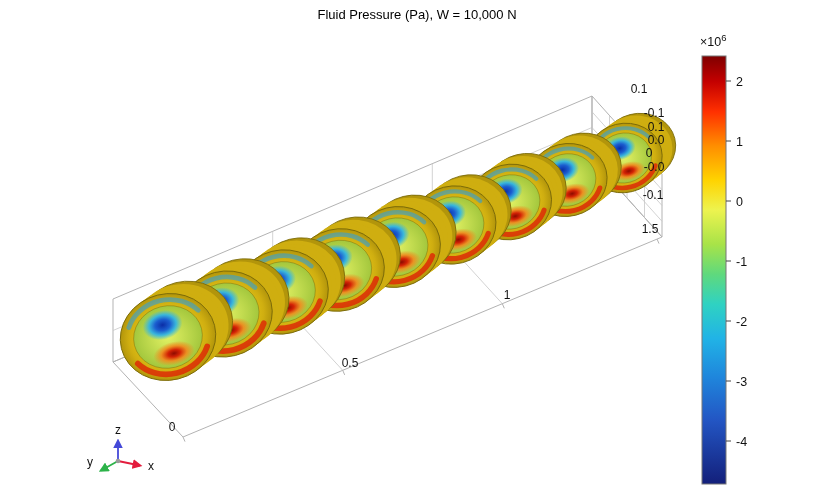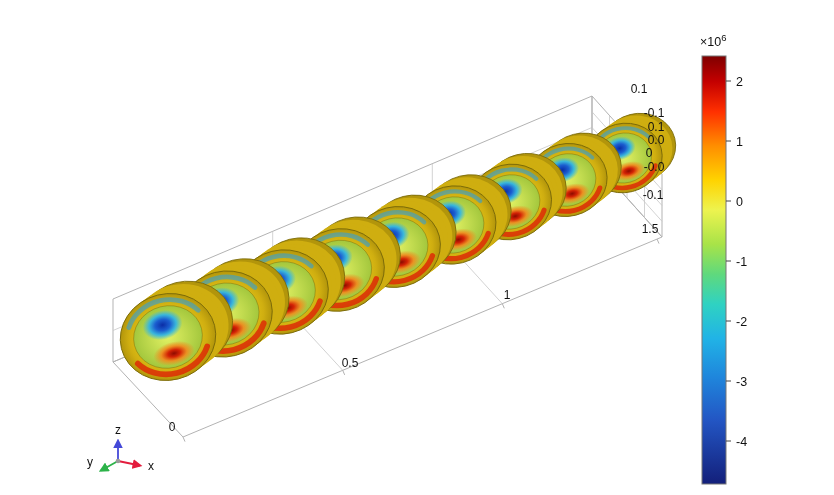--- a/index.html
+++ b/index.html
@@ -10,20 +10,21 @@
   .scene-label{font-size:12px;}
   .cb-label{font-size:12.5px;}
   .triad-label{font-size:12px;}
   .wire{stroke:#b3b3b3;fill:none;stroke-width:1;}
   .wire-light{stroke:#c6c6c6;fill:none;stroke-width:0.8;}
 </style>
 </head>
 <body>
 
 <div id="app">
+  <div id="plot-title">Fluid Pressure (Pa), W = 10,000 N</div>
 
   <svg width="834" height="495" viewBox="0 0 834 495">
     <defs>
       <linearGradient id="cbGrad" x1="0" y1="0" x2="0" y2="1">
         <stop offset="0%" stop-color="#7f0000"></stop>
         <stop offset="6%" stop-color="#c40000"></stop>
         <stop offset="13%" stop-color="#ff3000"></stop>
         <stop offset="21%" stop-color="#ff8e00"></stop>
         <stop offset="29%" stop-color="#ffd300"></stop>
         <stop offset="36%" stop-color="#edf34f"></stop>

